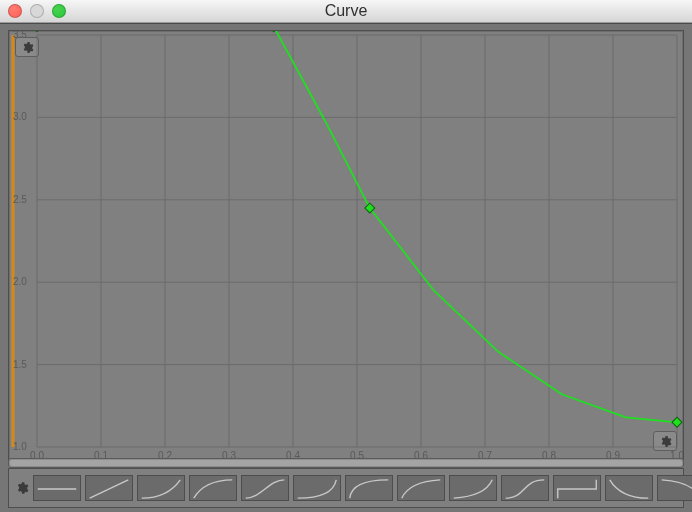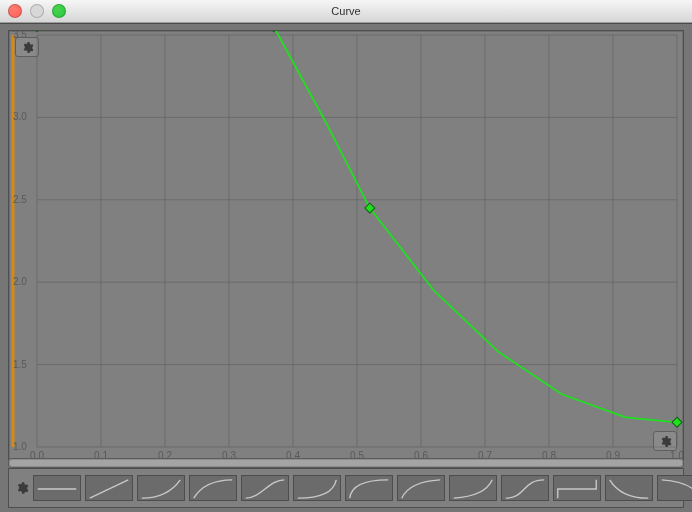--- a/index.html
+++ b/index.html
@@ -37,21 +37,21 @@
     border: 0.5px solid rgba(0,0,0,0.2);
   }
   .tl.red    { background: radial-gradient(circle at 35% 30%, #ff7d72, #ff5f57); }
   .tl.yellow { background: #d8d8d8; }
   .tl.green  { background: radial-gradient(circle at 35% 30%, #4ad24d, #28c940); }
 
   .title {
     position: absolute;
     left: 0; right: 0;
     text-align: center;
-    font-size: 11px;
+    font-size: 16px;
     color: #303030;
   }
 
   
   .stage {
     position: relative;
     width: 100%;
     height: calc(100% - 22px);
     background: #767676;
     border-top: 1px solid #4a4a4a;

